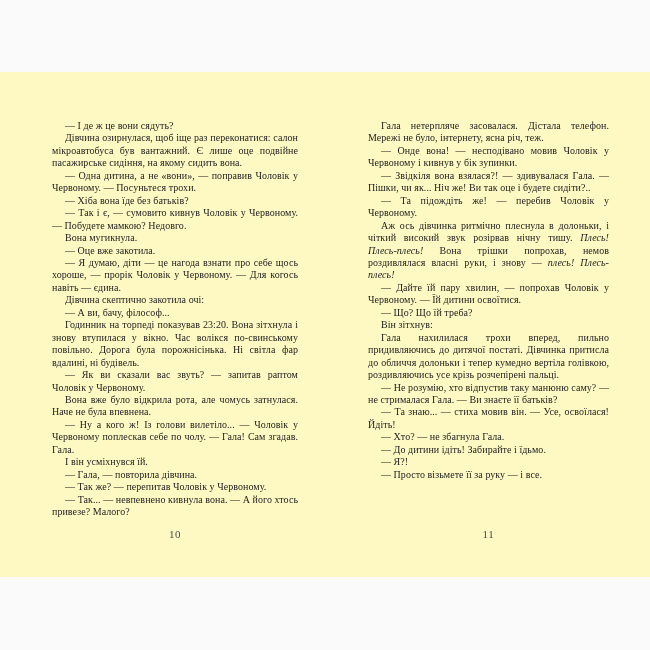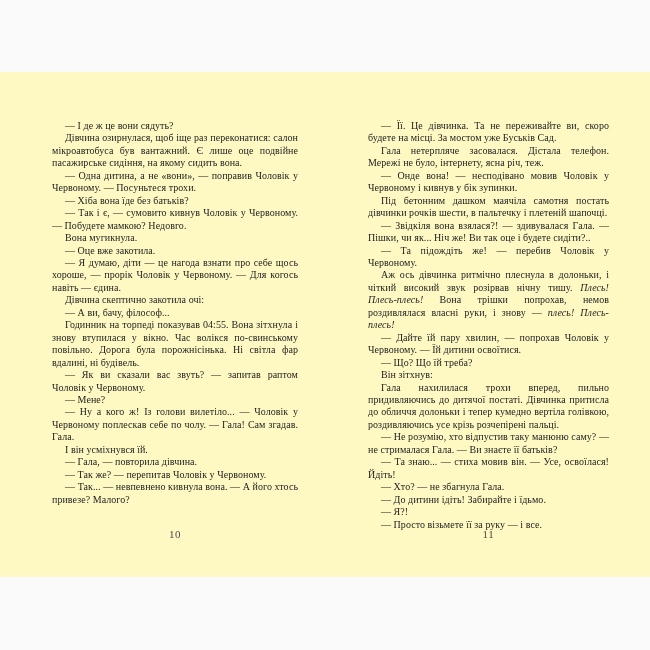--- a/index.html
+++ b/index.html
@@ -70,38 +70,36 @@
           <p><span>— І де ж це вони сядуть?</span></p>
           <p><span>Дівчина озирнулася, щоб іще раз переконатися: салон мікроавтобуса був вантажний. Є лише оце подвійне пасажирське сидіння, на якому сидить вона.</span></p>
           <p><span>— Одна дитина, а не «вони», — поправив Чоловік у Червоному. — Посуньтеся трохи.</span></p>
           <p><span>— Хіба вона їде без батьків?</span></p>
           <p><span>— Так і є, — сумовито кивнув Чоловік у Червоному. — Побудете мамкою? Недовго.</span></p>
           <p><span>Вона мугикнула.</span></p>
           <p><span>— Оце вже закотила.</span></p>
           <p><span>— Я думаю, діти — це нагода взнати про себе щось хороше, — прорік Чоловік у Червоному. — Для когось навіть — єдина.</span></p>
           <p><span>Дівчина скептично закотила очі:</span></p>
           <p><span>— А ви, бачу, філософ...</span></p>
-          <p><span>Годинник на торпеді показував 04:55. Вона зітхнула і знову втупилася у вікно. Час волікся по-свинському повільно. Дорога була порожнісінька. Ні світла фар вдалині, ні будівель.</span></p>
+          <p><span>Годинник на торпеді показував 23:20. Вона зітхнула і знову втупилася у вікно. Час волікся по-свинському повільно. Дорога була порожнісінька. Ні світла фар вдалині, ні будівель.</span></p>
           <p><span>— Як ви сказали вас звуть? — запитав раптом Чоловік у Червоному.</span></p>
-          <p><span>— Мене?</span></p>
+          <p><span>Вона вже було відкрила рота, але чомусь затнулася. Наче не була впевнена.</span></p>
           <p><span>— Ну а кого ж! Із голови вилетіло... — Чоловік у Червоному поплескав себе по чолу. — Гала! Сам згадав. Гала.</span></p>
           <p><span>І він усміхнувся їй.</span></p>
           <p><span>— Гала, — повторила дівчина.</span></p>
           <p><span>— Так же? — перепитав Чоловік у Червоному.</span></p>
           <p><span>— Так... — невпевнено кивнула вона. — А його хтось привезе? Малого?</span></p>
         </div>
       <div class="folio">10</div>
     </div>
 
     <div class="page page-right">
       <div class="text-block">
-          <p><span>— Її. Це дівчинка. Та не переживайте ви, скоро будете на місці. За мостом уже Буськів Сад.</span></p>
           <p><span>Гала нетерпляче засовалася. Дістала телефон. Мережі не було, інтернету, ясна річ, теж.</span></p>
           <p><span>— Онде вона! — несподівано мовив Чоловік у Червоному і кивнув у бік зупинки.</span></p>
-          <p><span>Під бетонним дашком маячіла самотня постать дівчинки рочків шести, в пальтечку і плетеній шапочці.</span></p>
           <p><span>— Звідкіля вона взялася?! — здивувалася Гала. — Пішки, чи як... Ніч же! Ви так оце і будете сидіти?..</span></p>
           <p><span>— Та підождіть же! — перебив Чоловік у Червоному.</span></p>
           <p><span>Аж ось дівчинка ритмічно плеснула в долоньки, і чіткий високий звук розірвав нічну тишу. </span><span class="it">Плесь! Плесь-плесь!</span><span> Вона трішки попрохав, немов роздивлялася власні руки, і знову — </span><span class="it">плесь! Плесь-плесь!</span></p>
           <p><span>— Дайте їй пару хвилин, — попрохав Чоловік у Червоному. — Їй дитини освоїтися.</span></p>
           <p><span>— Що? Що їй треба?</span></p>
           <p><span>Він зітхнув:</span></p>
           <p><span>Гала нахилилася трохи вперед, пильно придивляючись до дитячої постаті. Дівчинка притисла до обличчя долоньки і тепер кумедно вертіла голівкою, роздивляючись усе крізь розчепірені пальці.</span></p>
           <p><span>— Не розумію, хто відпустив таку манюню саму? — не стрималася Гала. — Ви знаєте її батьків?</span></p>
           <p><span>— Та знаю... — стиха мовив він. — Усе, освоїлася! Йдіть!</span></p>
           <p><span>— Хто? — не збагнула Гала.</span></p>

